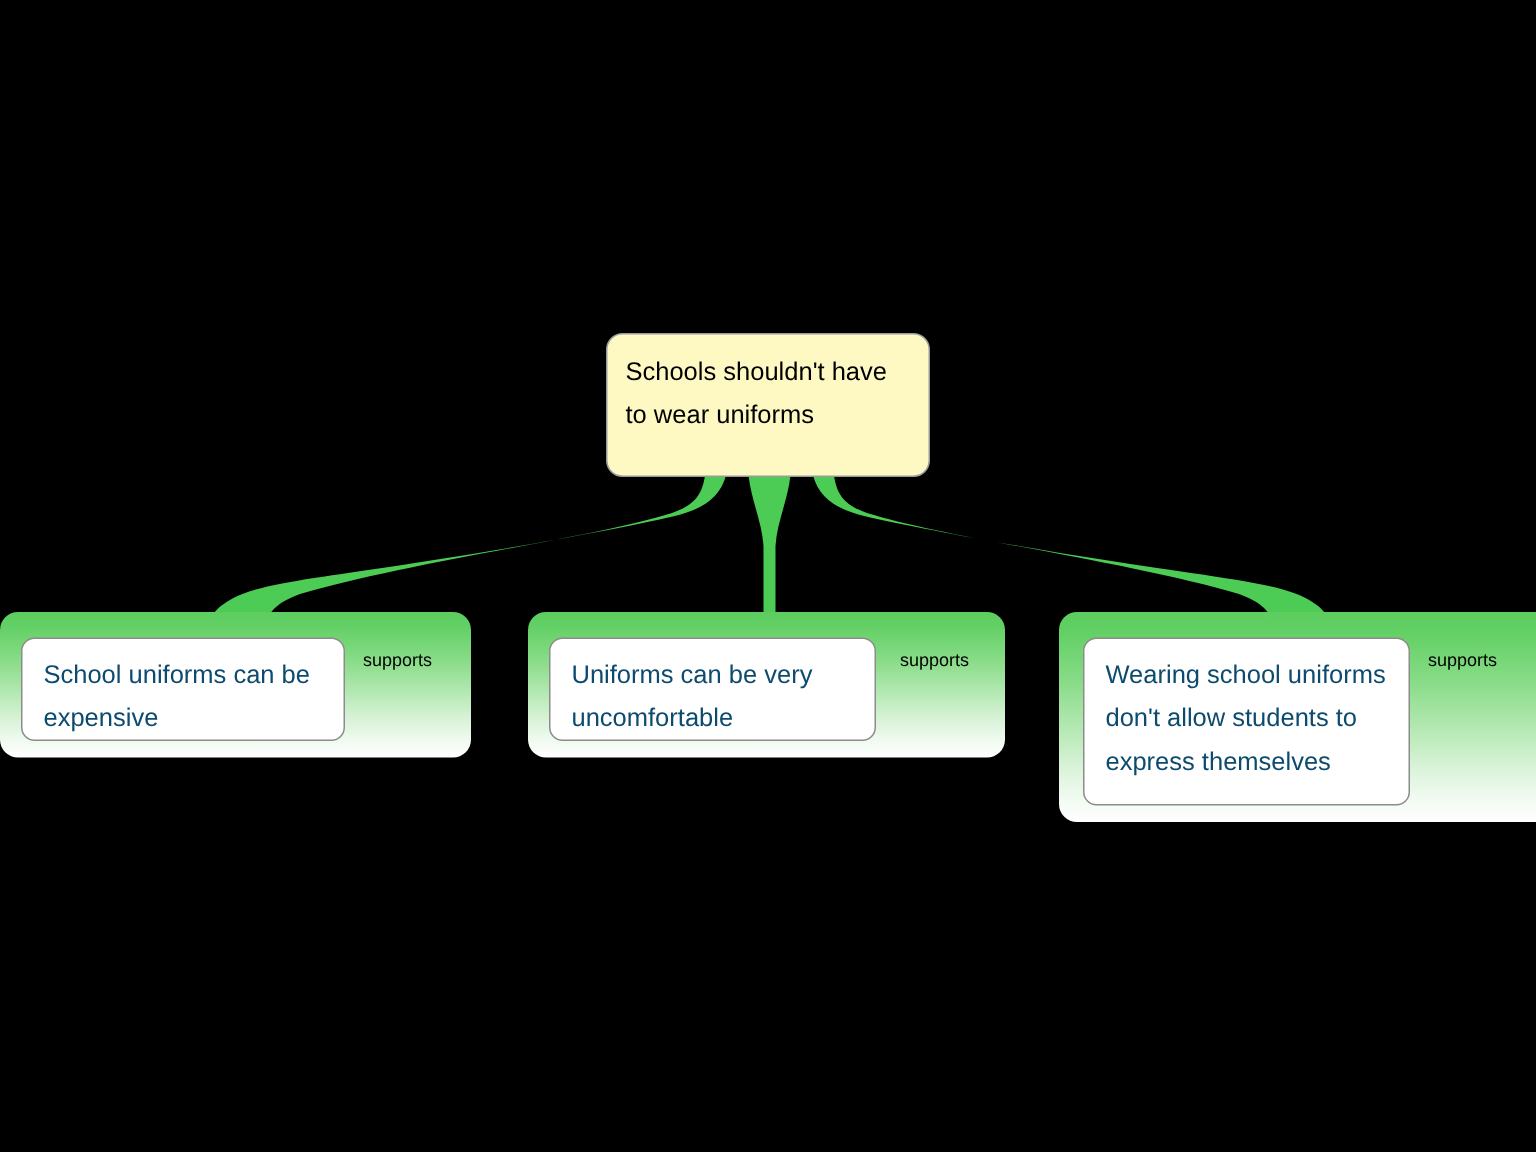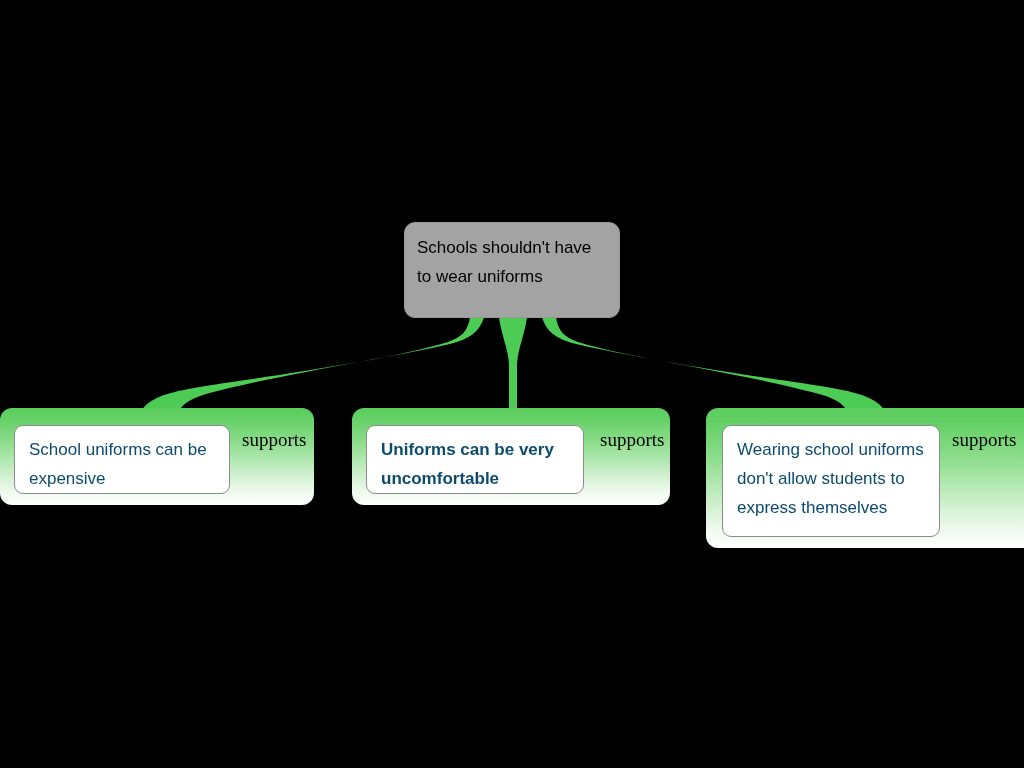--- a/index.html
+++ b/index.html
@@ -30,21 +30,21 @@
     height: 768px;
     z-index: 1;
   }
   
   .root-node {
     position: absolute;
     left: 404px;
     top: 222px;
     width: 216px;
     height: 96px;
-    background: #a3a3a3;
+    background: #fef9c3;
     border: 1px solid #9a9a9a;
     border-radius: 11px;
     box-sizing: border-box;
     z-index: 3;
   }
   .root-node .node-text {
     position: absolute;
     left: 12px;
     top: 10px;
     width: 186px;
@@ -81,33 +81,32 @@
     top: 9px;
     right: 10px;
     color: #0c4a6e;
     font-size: 17px;
     line-height: 29px;
     white-space: pre-line;
   }
   .reason-card .relation-label {
     position: absolute;
     color: #000000;
-    font-size: 19px;
+    font-size: 12px;
     line-height: 16px;
     white-space: nowrap;
-    font-family: Liberation Serif, serif;
   }
 
   
   #card-1 { left: 0px;   top: 408px; width: 314px; height: 97px; }
   #card-1 .inner-box  { left: 14px; top: 17px; width: 216px; height: 69px; }
   #card-1 .relation-label { left: 242px; top: 24px; }
   
   #card-2 { left: 352px; top: 408px; width: 318px; height: 97px; }
-  #card-2 .inner-box  { left: 14px; top: 17px; width: 218px; height: 69px; font-weight: bold; }
+  #card-2 .inner-box  { left: 14px; top: 17px; width: 218px; height: 69px; }
   #card-2 .relation-label { left: 600px; top: 24px; margin-left: -600px; }
   #card-2 .relation-label { left: 248px; top: 24px; margin-left: 0; }
   
   #card-3 { left: 706px; top: 408px; width: 330px; height: 140px; }
   #card-3 .inner-box  { left: 16px; top: 17px; width: 218px; height: 112px; text-decoration: underline; }
   #card-3 .relation-label { left: 246px; top: 24px; }
 </style>
 </head>
 <body>
 

